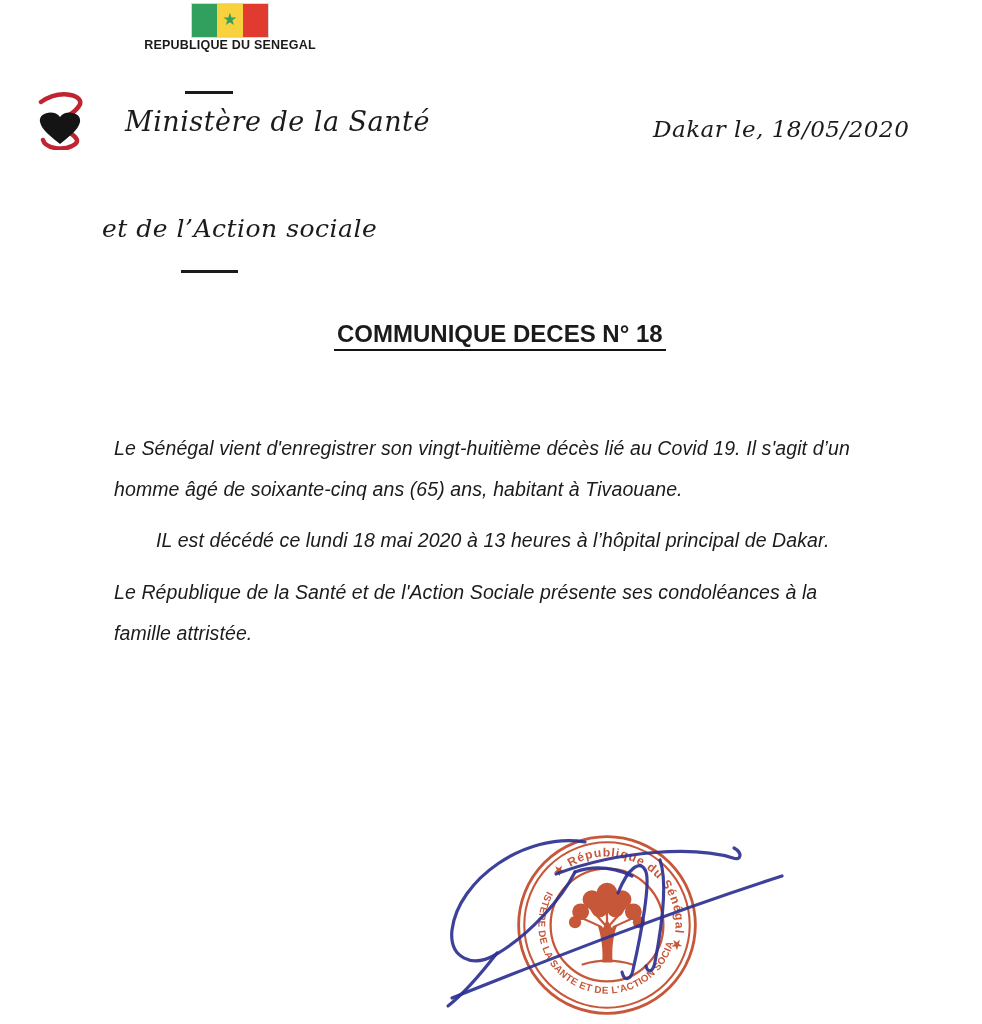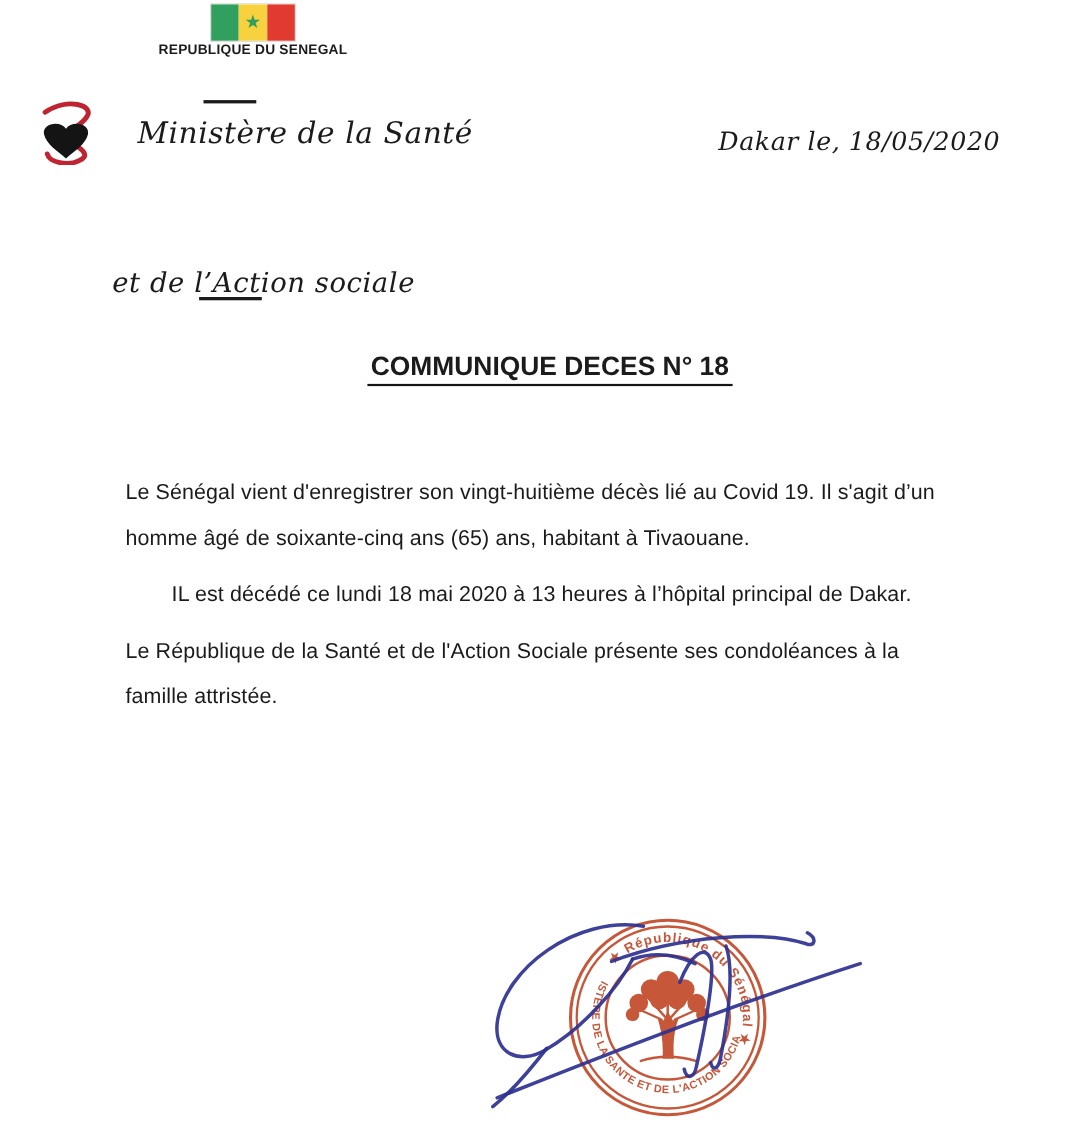--- a/index.html
+++ b/index.html
@@ -37,35 +37,35 @@
   .rule-1{left:185px;top:91px;width:48px;}
   .rule-2{left:181px;top:270px;width:57px;}
 
   .ministry-logo{left:26px;top:90px;width:66px;height:60px;}
 
   .script{
     font-family:"DejaVu Serif", serif;font-style:italic;
     white-space:nowrap;letter-spacing:.5px;
   }
   .ministry-1{left:102px;top:106px;font-size:27px;margin-left:23px;}
-  .ministry-2{left:102px;top:214px;font-size:25px;margin-top:28px;}
+  .ministry-2{left:102px;top:214px;font-size:25px;}
   .dateline{left:653px;top:116px;font-size:23px;}
 
   
   .doc-title{
     font-size:24px;font-weight:bold;white-space:nowrap;
     border-bottom:2.5px solid #141414;padding:0 3px 2px 3px;
   }
   .title-1{left:354px;top:276px;}
   .title-2{left:334px;top:320px;}
 
   
   .para{
     left:114px;width:790px;
-    font-size:19.5px;line-height:41px;letter-spacing:.1px;
+    font-size:19.5px;line-height:41px;letter-spacing:.1px;font-style:italic;
   }
   .p1{top:428px;}
   .p2{top:520px;margin-left:42px;}
   .p3{top:572px;}
 
   
   .stamp{left:513px;top:831px;width:188px;height:188px;opacity:.93;}
   .stamp .ring{fill:none;stroke:var(--stamp-red,#c24b2b);}
   .stamp .arc-text{
     fill:var(--stamp-red,#c24b2b);

